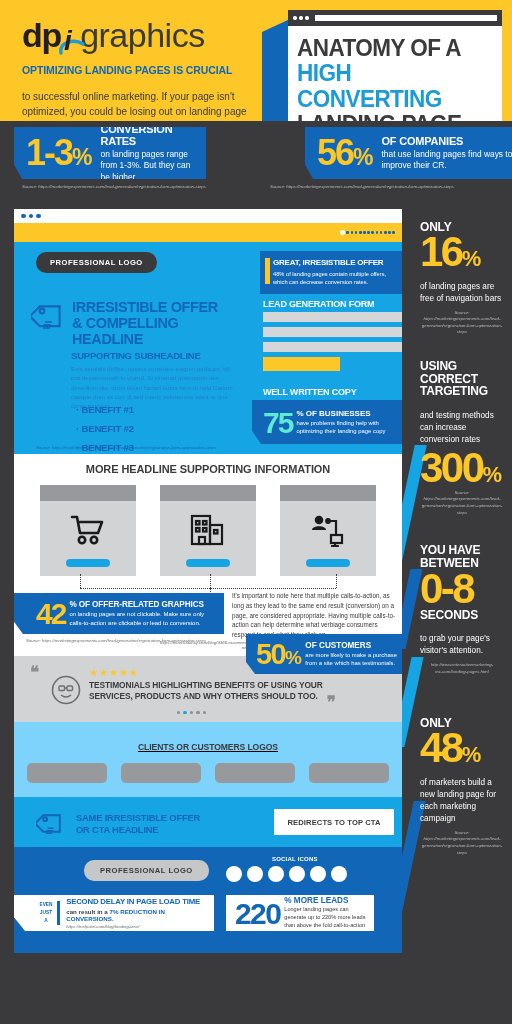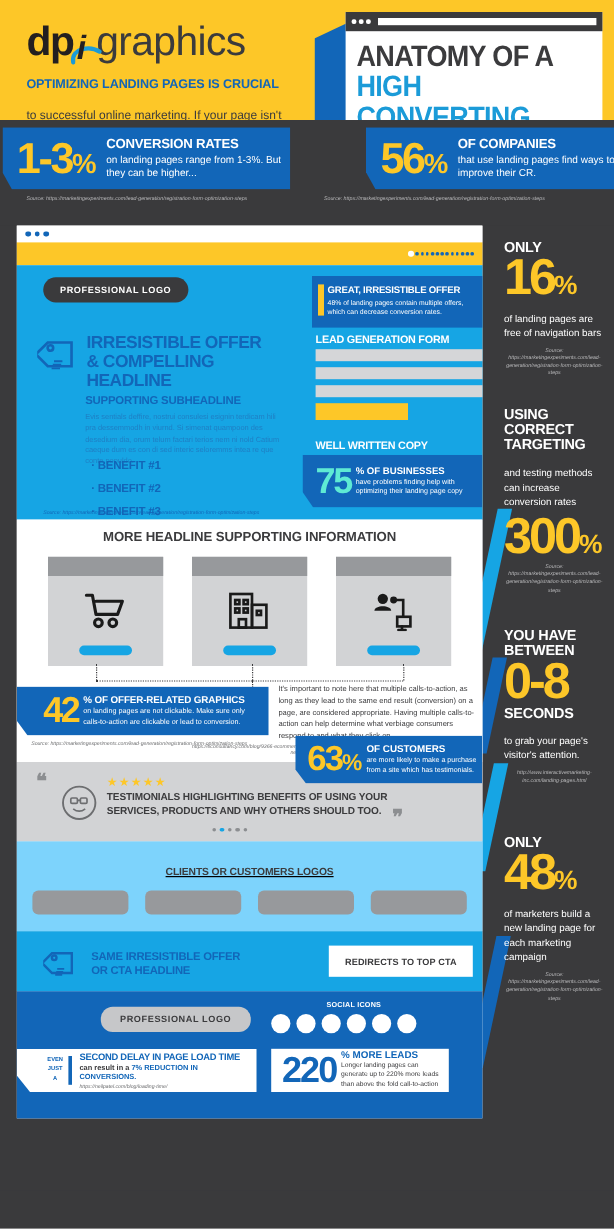--- a/index.html
+++ b/index.html
@@ -5,21 +5,21 @@
   * { box-sizing: border-box; margin: 0; padding: 0; }
   html, body {
     width: 512px; height: 1024px;
     background: #ffffff;
     font-family: "Liberation Sans", sans-serif;
     overflow: hidden;
   }
   .page { position: relative; width: 512px; height: 1024px; background: #3a3a3c; }
 
   
-  .header { position: relative; height: 100px; background: #fdc728; overflow: hidden; padding-left: 36px; }
+  .header { position: relative; height: 121px; background: #fdc728; overflow: hidden; padding-left: 36px; }
   .logo { position: absolute; left: 22px; top: 18px; }
   .logo-text { font-size: 34px; font-weight: 700; letter-spacing: -1.2px; line-height: 1; }
   .logo-dpi { color: #231f20; font-weight: 700; font-style: normal; }
   .logo-i-circle {
     display: inline-block; position: relative; width: 26px; height: 26px; vertical-align: -4px;
     margin: 0 -3px 0 -4px;
   }
   .logo-i-circle svg { position: absolute; left: 0; top: -6px; }
   .logo-graphics { color: #3b3b3d; font-weight: 400; letter-spacing: -0.5px; }
   .tagline-head {
@@ -46,21 +46,21 @@
   .hdr-title div {
     font-size: 24.5px; font-weight: 700; line-height: 1.04; letter-spacing: -0.6px;
     font-family: "Liberation Sans", sans-serif; color: #3b3b3d;
     transform: scaleX(0.92); transform-origin: left center;
   }
   .hdr-title .blue { color: #1b9bd8; }
 
   
   .statband { position: relative; height: 88px; background: #3a3a3c; }
   .statbox { position: absolute; top: 6px; height: 52px; background: #1266b8; display: flex; align-items: center; }
-  .statbox.left  { left: 2px; width: 240px; clip-path: polygon(0 0, 100% 0, 100% 100%, 8px 100%, 0 72%); }
+  .statbox.left  { left: 14px; width: 192px; clip-path: polygon(0 0, 100% 0, 100% 100%, 8px 100%, 0 72%); }
   .statbox.right { left: 262px; width: 236px; clip-path: polygon(0 0, 100% 0, 100% 100%, 8px 100%, 0 72%); margin-left: 43px; }
   .stat-num {
     color: #fdc728; font-size: 36px; font-weight: 700; line-height: 0.9;
     letter-spacing: -2px; padding-left: 12px; white-space: nowrap;
     font-family: "Liberation Sans", sans-serif;
   }
   .stat-num .pct { font-size: 23px; letter-spacing: -1px; }
   .stat-txt { padding-left: 9px; padding-right: 6px; }
   .stat-txt .t1 { color: #ffffff; font-size: 11px; font-weight: 700; letter-spacing: -0.2px; line-height: 1.1; }
   .stat-txt .t2 { color: #ffffff; font-size: 8.4px; line-height: 1.35; margin-top: 2px; }
@@ -446,21 +446,21 @@
             <div class="b">on landing pages are not clickable. Make sure only calls-to-action are clickable or lead to conversion.</div>
           </div>
         </div>
         <div class="src42">Source: https://marketingexperiments.com/lead-generation/registration-form-optimization-steps</div>
         <div class="para-right">It's important to note here that multiple calls-to-action, as long as they lead to the same end result (conversion) on a page, are considered appropriate. Having multiple calls-to-action can help determine what verbiage consumers respond to and what they click on.</div>
       </div>
 
       <div class="sec-test">
         <div class="src-test">https://econsultancy.com/blog/9366-ecommerce-consumer-reviews-why-you-need-them-and-how-to-use-them/</div>
         <div class="card63">
-          <div class="n"><span>63</span><span style="font-size:19px;">%</span></div>
+          <div class="n"><span>50</span><span style="font-size:19px;">%</span></div>
           <div class="tx">
             <div class="a">OF CUSTOMERS</div>
             <div class="b">are more likely to make a purchase from a site which has testimonials.</div>
           </div>
         </div>
         <div class="quote-l">❝</div>
         <div class="quote-r">❞</div>
         <div class="avatar">
           <svg width="30" height="30" viewBox="0 0 30 30">
               <circle cx="15" cy="15" r="13.5" fill="none" stroke="#6d6e70" stroke-width="1.6"></circle>

